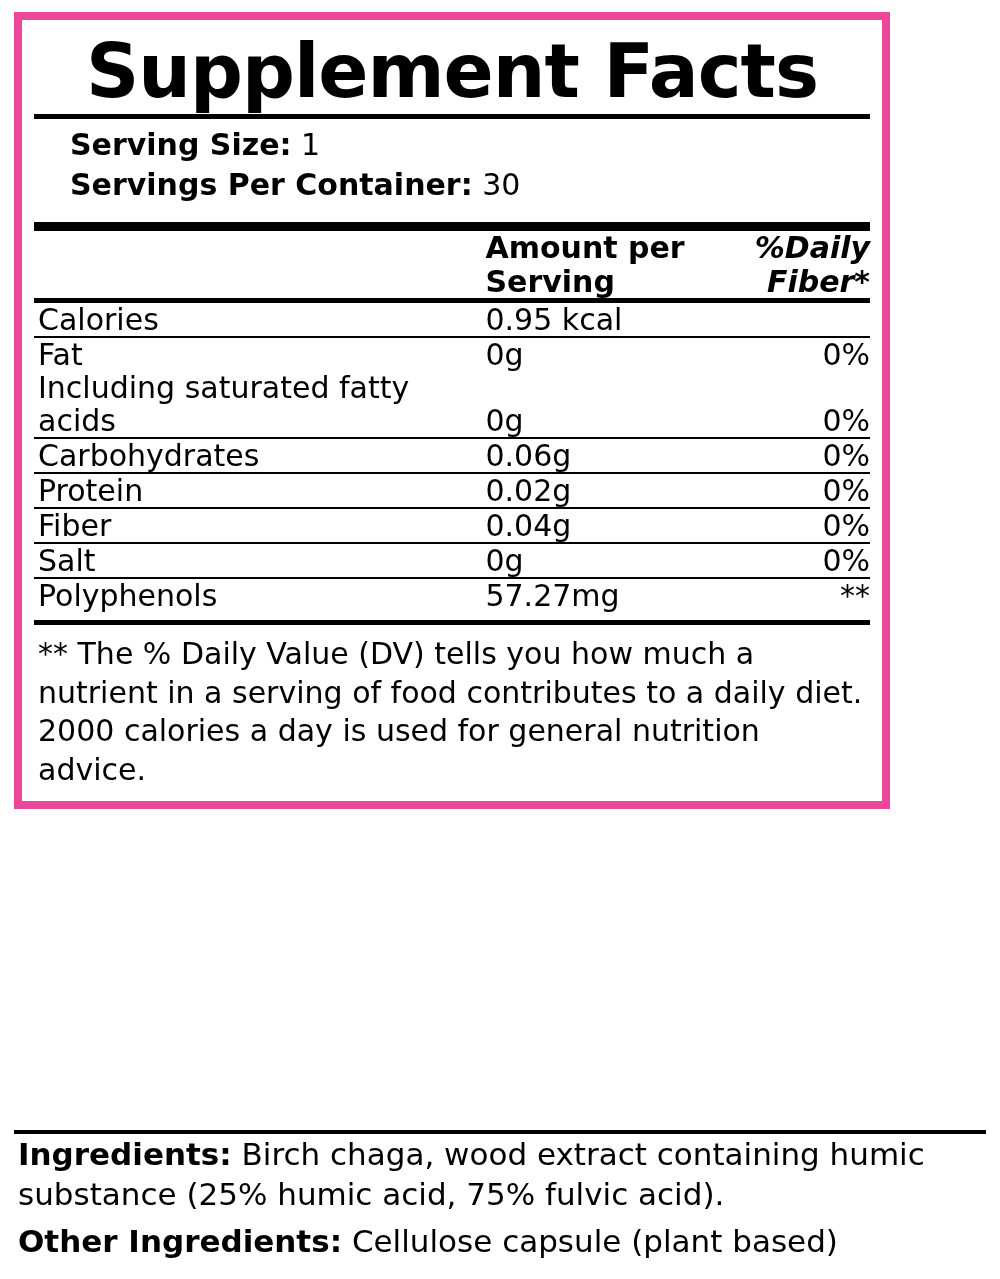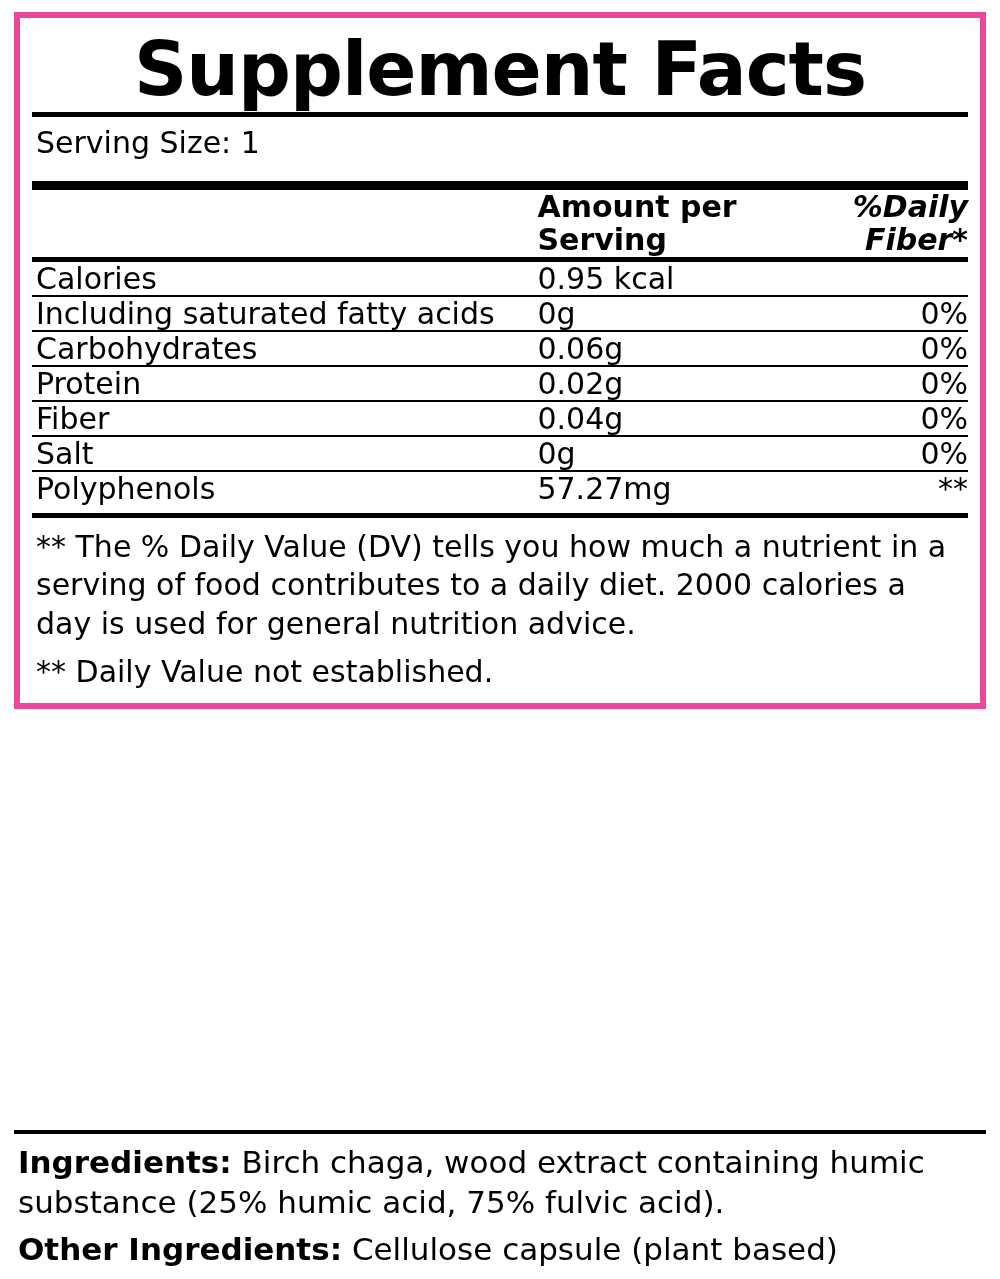--- a/index.html
+++ b/index.html
@@ -17,22 +17,22 @@
   .panel {
     position: relative;
     width: 1000px;
     height: 1279px;
     box-sizing: border-box;
   }
   .facts-box {
     position: absolute;
     left: 14px;
     top: 12px;
-    width: 972px;
-    border: 6px solid #ec4899;
+    width: 876px;
+    border: 8px solid #ec4899;
     box-sizing: border-box;
     padding: 0 12px 8px 12px;
   }
   .title {
     font-size: 74px;
     font-weight: bold;
     line-height: 1.0;
     text-align: center;
     letter-spacing: -1px;
     margin: 14px 0 6px 0;
@@ -45,21 +45,22 @@
   .rule-med {
     border-top: 5px solid #000;
     margin: 0;
   }
   .serving-block {
     padding: 6px 4px 10px 4px;
     font-size: 30px;
     line-height: 1.32;
   }
   .serving-line b {
-    font-weight: normal;
+    font-weight: bold;
+    margin-left: 32px;
   }
   table.facts {
     width: 100%;
     border-collapse: collapse;
     font-size: 30px;
   }
   table.facts td {
     padding: 0;
     vertical-align: bottom;
   }
@@ -107,21 +108,21 @@
     bottom: 6px;
     width: 972px;
     padding: 0 4px;
     box-sizing: border-box;
     font-size: 31px;
     line-height: 1.3;
   }
   .ingredients p {
     margin: 0 0 6px 0;
   }
-  .ingredients p:last-child { margin-bottom: 4px; }
+  .ingredients p:last-child { margin-bottom: 12px; }
   .ingredients b { font-weight: bold; text-align: center; }
   .ing-sep {
     position: absolute;
     left: 14px;
     width: 972px;
     border-top: 4px solid #000;
   }
 </style>
 </head>
 <body>
@@ -131,20 +132,24 @@
   <div class="facts-box">
 
     <div class="title">Supplement Facts</div>
 
     <div class="rule-med"></div>
 
     <div class="serving-block">
       <div class="serving-line">
         <b>Serving Size:</b>
         <span>1</span>
+      </div>
+      <div class="serving-line">
+        <b>Servings Per Container:</b>
+        <span>30</span>
       </div>
     </div>
 
     <div class="rule-thick"></div>
 
     <table class="facts">
       <tbody>
           <tr class="hdr">
         <td class="nm"></td>
         <td class="amt">
@@ -166,20 +171,25 @@
         <td class="nm">Calories</td>
         <td class="amt">0.95 kcal</td>
         <td class="dv"></td>
       </tr>
       <tr>
             <td class="divider-cell" colspan="3">
               <hr>
             </td>
           </tr>
 
+      <tr class="row">
+        <td class="nm">Fat</td>
+        <td class="amt">0g</td>
+        <td class="dv">0%</td>
+      </tr>
 
       <tr class="row sub">
         <td class="nm">Including saturated fatty acids</td>
         <td class="amt">0g</td>
         <td class="dv">0%</td>
       </tr>
       <tr>
             <td class="divider-cell" colspan="3">
               <hr>
             </td>
@@ -234,21 +244,20 @@
         <td class="amt">57.27mg</td>
         <td class="dv">**</td>
       </tr>
     </tbody>
       </table>
 
     <div class="rule-med" style="margin-top:8px;"></div>
 
     <div class="footnotes">
       <p>** The % Daily Value (DV) tells you how much a nutrient in a serving of food contributes to a daily diet. 2000 calories a day is used for general nutrition advice.</p>
-      <p>** Daily Value not established.</p>
     </div>
 
   </div>
 
   <div class="ing-sep" style="top:1130px;"></div>
 
   <div class="ingredients">
     <p>
       <b>Ingredients:</b>
       <span>Birch chaga, wood extract containing humic substance (25% humic acid, 75% fulvic acid).</span>

